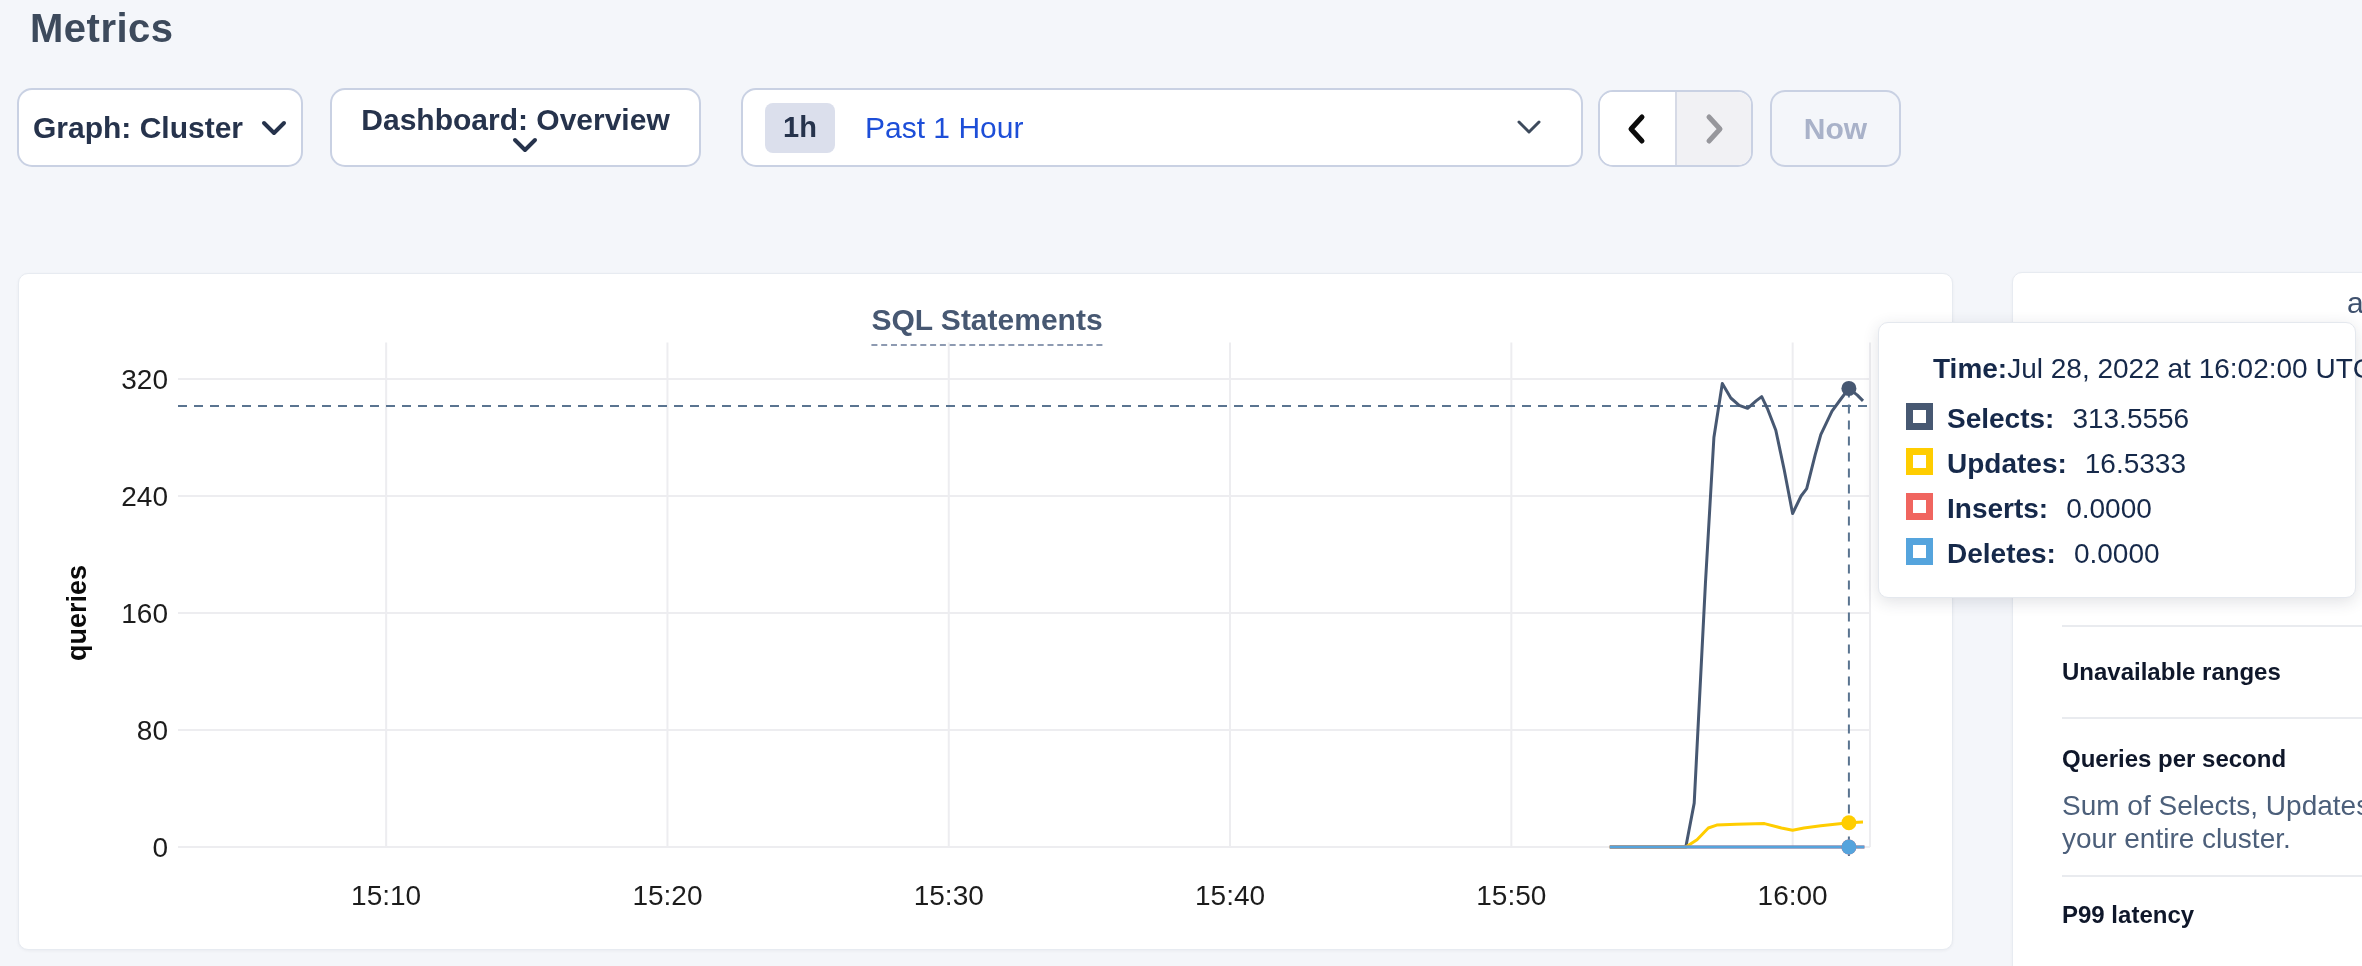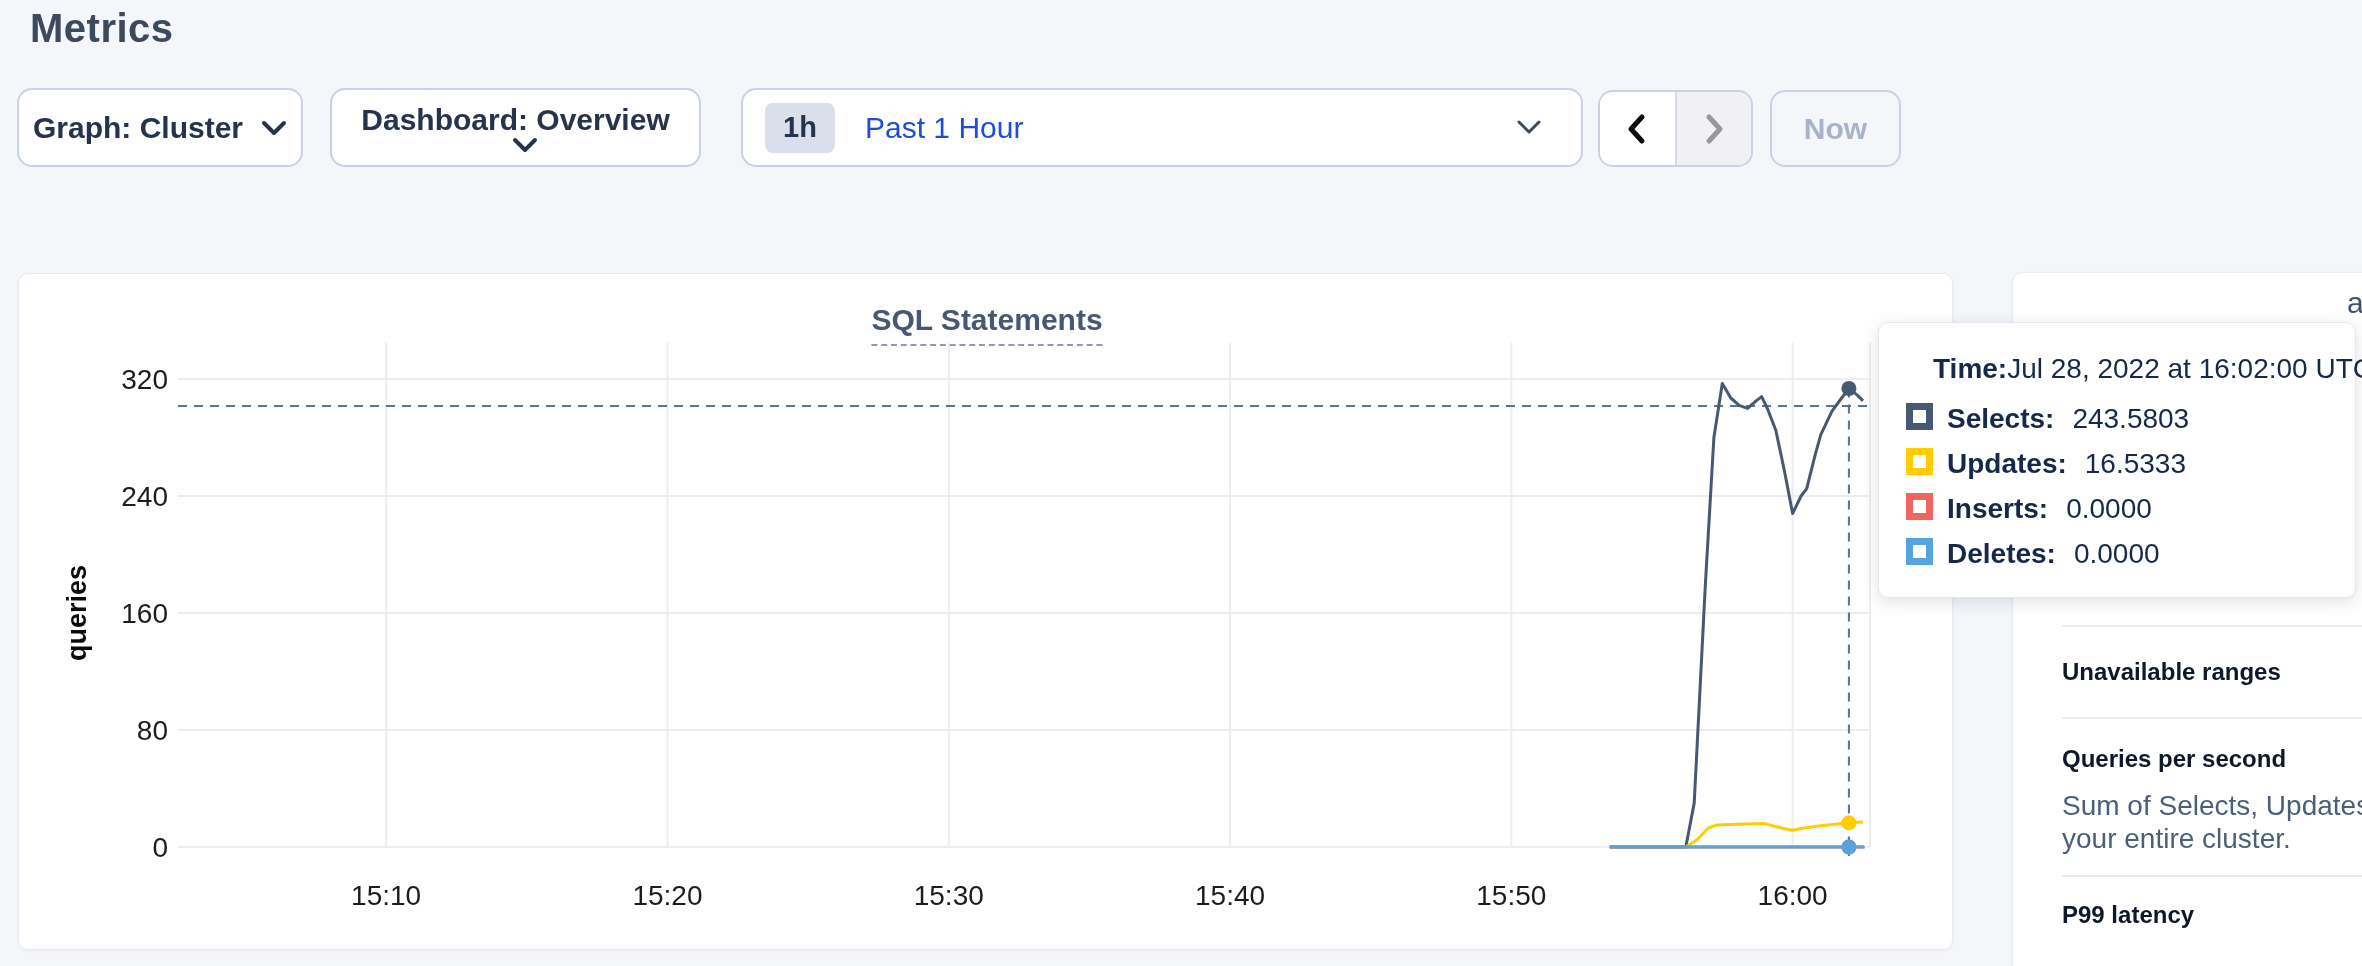--- a/index.html
+++ b/index.html
@@ -161,21 +161,21 @@
   <div class="sidebar-divider" style="top:875px"></div>
   <div class="sidebar-heading" style="top:901px">P99 latency</div>
 
   <div class="tooltip">
     <div class="tt-time">
       <span class="tt-bold">Time:</span><span>Jul 28, 2022 at 16:02:00 UTC</span>
     </div>
     <div class="tt-row" style="top:80px">
       <span class="tt-sq" style="border-color:#475872"></span>
       <span class="tt-label">Selects:</span>
-      <span class="tt-value">243.5803</span>
+      <span class="tt-value">313.5556</span>
     </div>
     <div class="tt-row" style="top:125px">
       <span class="tt-sq" style="border-color:#ffcd00"></span>
       <span class="tt-label">Updates:</span>
       <span class="tt-value">16.5333</span>
     </div>
     <div class="tt-row" style="top:170px">
       <span class="tt-sq" style="border-color:#f0655f"></span>
       <span class="tt-label">Inserts:</span>
       <span class="tt-value">0.0000</span>

